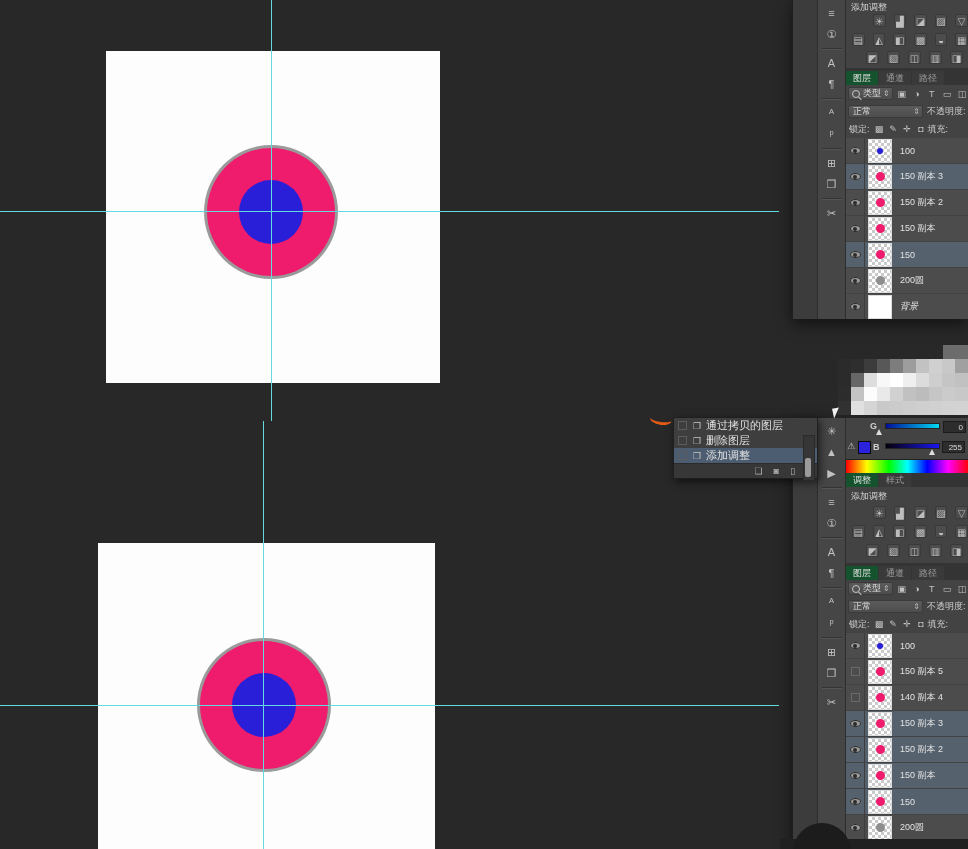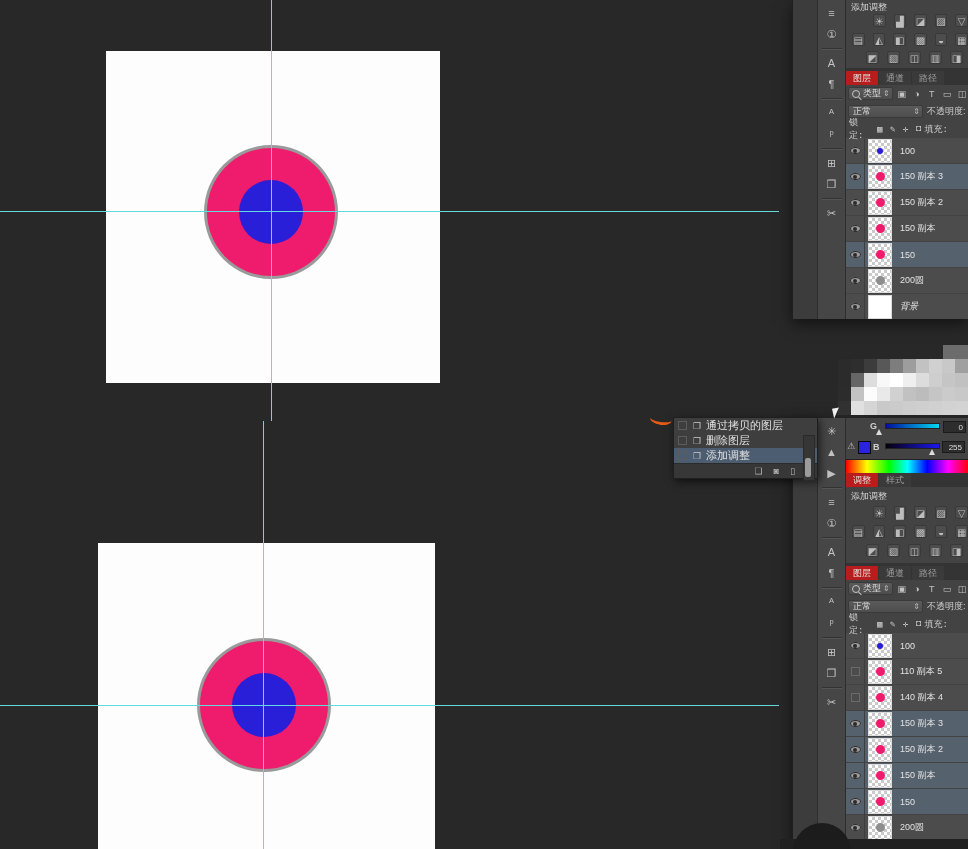--- a/index.html
+++ b/index.html
@@ -24,25 +24,25 @@
   
   .adj-header{height:13px;font-size:9px;color:#d6d6d6;padding:1px 0 0 5px;}
   .adj-row{display:flex;gap:8px;box-sizing:border-box;}
   .adj-row .aj{width:13px;height:13px;font-size:10px;line-height:13px;text-align:center;color:#bdbdbd;background:#4d4d4d;border:1px solid #393939;border-radius:2px;box-sizing:border-box;}
   .r1{height:19px;padding-left:27px;} .r2{height:18px;padding-left:6px;} .r3{height:17px;padding-left:20px;}
   .pb .r1{height:19px;} .pb .r2{height:19px;} .pb .r3{height:19px;}
 
   
   .tabbar{height:17px;background:#343434;display:flex;align-items:flex-end;gap:1px;}
   .tab{height:14px;line-height:14px;font-size:9px;color:#9f9f9f;background:#3a3a3a;padding:0 7px;}
-  .tab.active{background:#b91c1c;color:#e2e2e2;}
+  .tab.active{background:#14532d;color:#e2e2e2;}
 
   
   .chromerow{display:flex;align-items:center;font-size:9px;color:#cfcfcf;}
-  .filterrow{height:17px;} .blendrow{height:18px;} .lockrow{height:18px;font-family:Liberation Mono, monospace;}
+  .filterrow{height:17px;} .blendrow{height:18px;} .lockrow{height:18px;}
   .combo{height:13px;background:linear-gradient(#5b5b5b,#4d4d4d);border:1px solid #3a3a3a;border-radius:2px;display:flex;align-items:center;font-size:9px;color:#dedede;box-sizing:border-box;margin-left:2px;}
   .combo .arrow{margin-left:auto;font-size:8px;color:#bbb;padding:0 2px;}
   .mag{width:6px;height:6px;border:1px solid #c5c5c5;border-radius:50%;position:relative;margin:0 3px;}
   .mag::after{content:"";position:absolute;width:4px;height:1px;background:#c5c5c5;transform:rotate(45deg);left:5px;top:7px;}
   .mini-ic{width:13px;text-align:center;font-size:9px;color:#c3c3c3;margin-left:3px;}
   .locklabel{margin:0 2px 0 3px;} .filllabel{margin-left:auto;padding-right:20px;white-space:nowrap;}
 
   
   .lrow{height:25px;margin-bottom:1px;background:#4c4c4c;display:flex;align-items:center;}
   .lrow.sel{background:#55616d;}
@@ -399,21 +399,21 @@
             <div class="thumb">
               <span class="dot" style="background: rgb(42, 31, 216);"></span>
             </div>
             <div class="lname">100</div>
           </div>
           <div class="lrow off">
             <div class="eyewell"></div>
             <div class="thumb">
               <span class="dot" style="background: rgb(239, 27, 109);"></span>
             </div>
-            <div class="lname">110 副本 5</div>
+            <div class="lname">150 副本 5</div>
           </div>
           <div class="lrow off">
             <div class="eyewell"></div>
             <div class="thumb">
               <span class="dot" style="background: rgb(239, 27, 109);"></span>
             </div>
             <div class="lname">140 副本 4</div>
           </div>
           <div class="lrow sel">
             <div class="eyewell">

